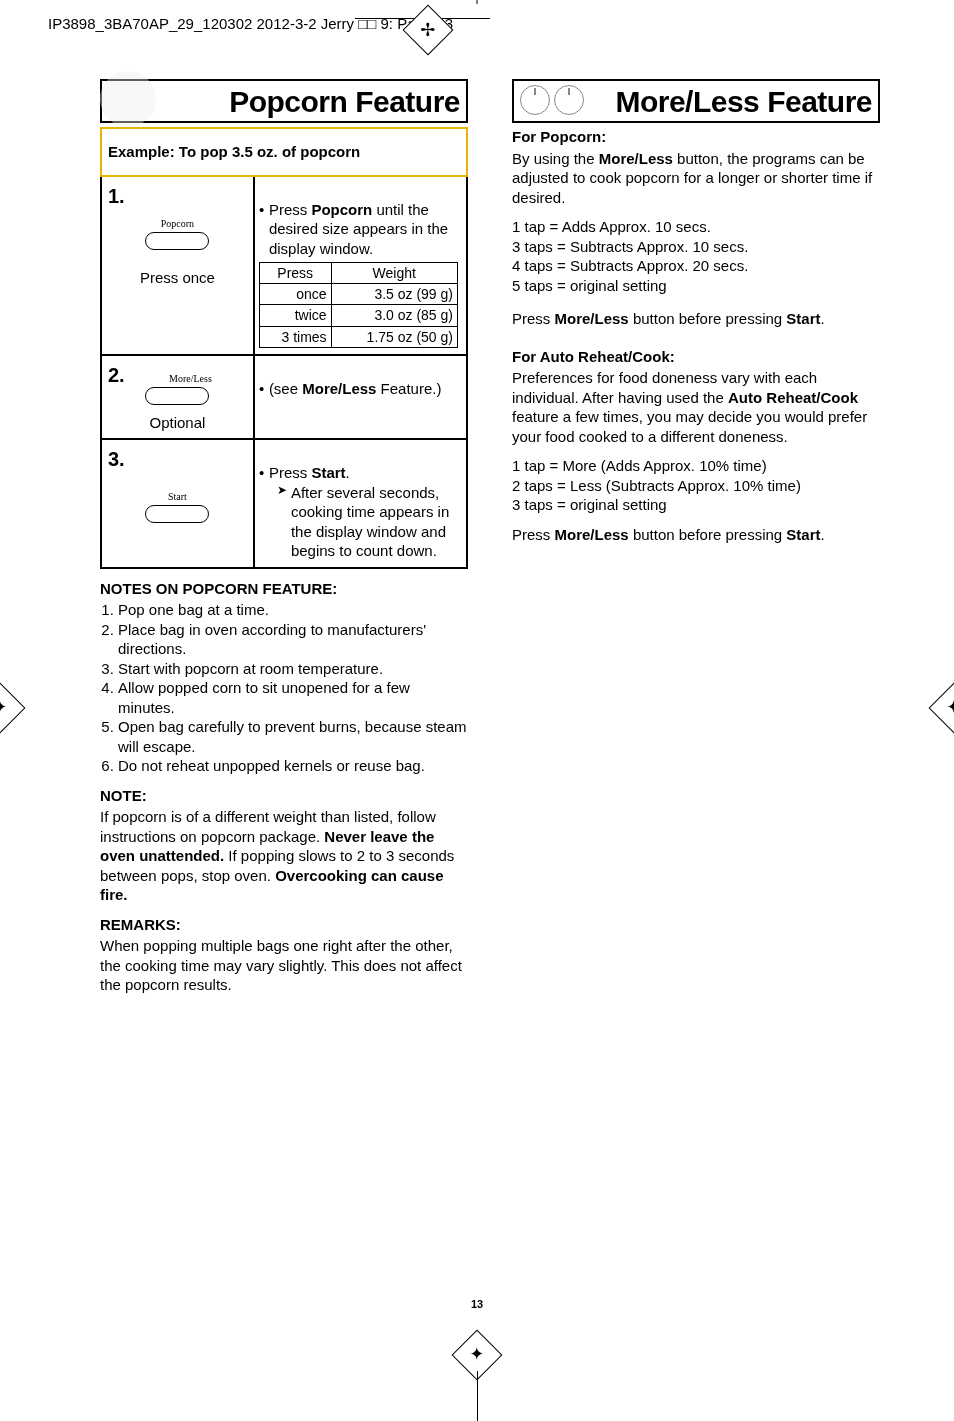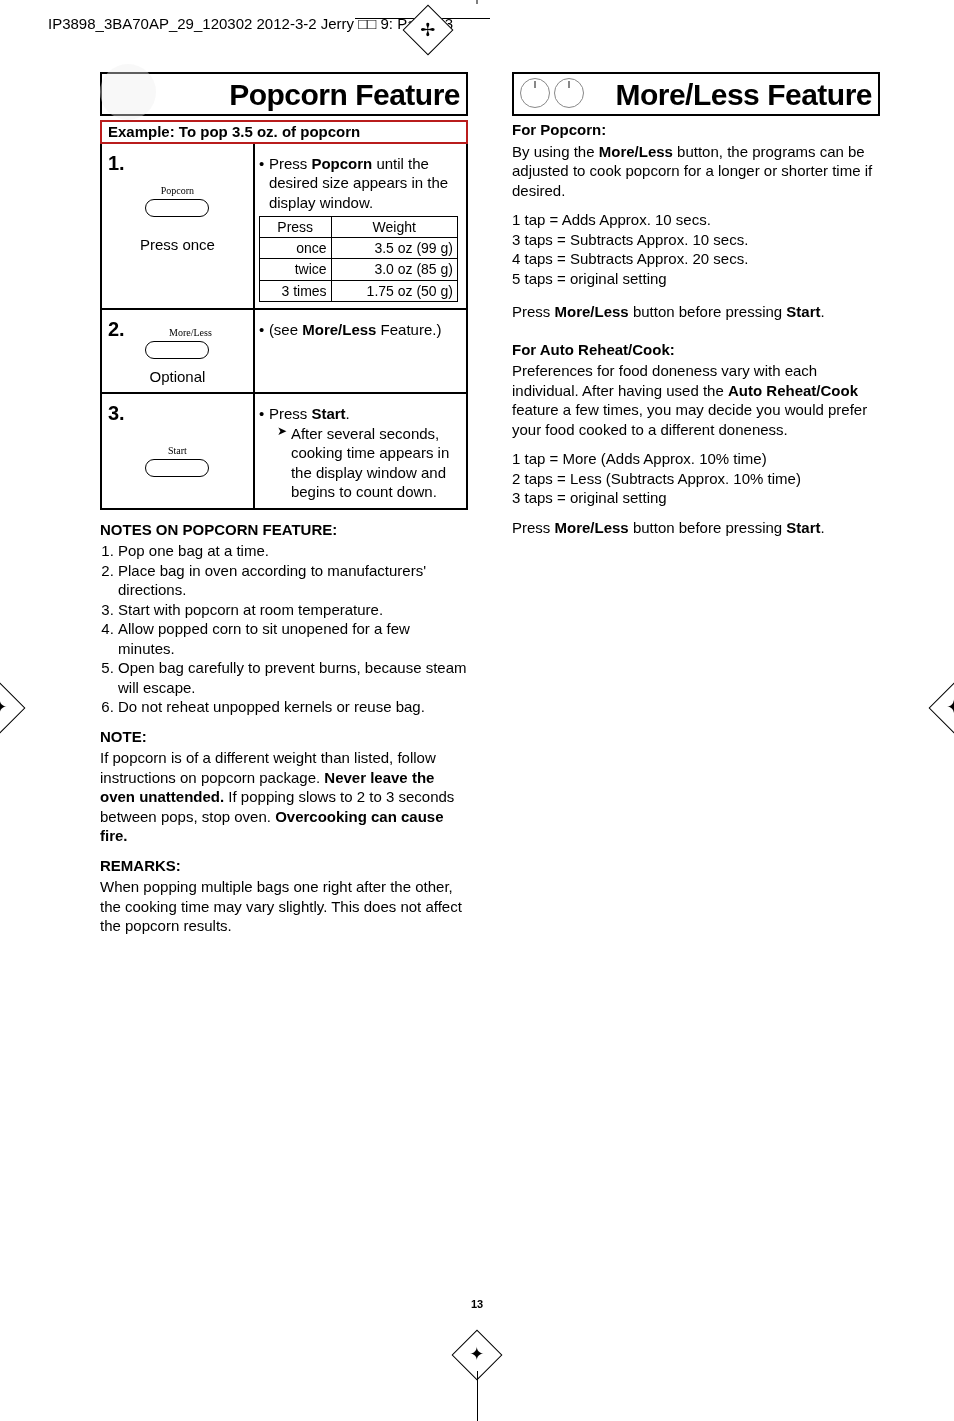--- a/index.html
+++ b/index.html
@@ -40,21 +40,21 @@
   }
   .header-underline {
     position: absolute;
     top: 18px;
     left: 355px;
     width: 135px;
     border-top: 1px solid #000;
   }
   .columns {
     position: absolute;
-    top: 72px;
+    top: 79px;
     left: 100px;
     width: 780px;
     display: flex;
     gap: 44px;
   }
   .col { flex: 1 1 50%; }
   .title-box {
     border: 2.5px solid #000;
     display: flex;
     align-items: center;
@@ -96,44 +96,44 @@
   }
   .dial:before {
     content: "";
     position: absolute;
     top: 2px; left: 50%;
     width: 2px; height: 7px;
     background: #888;
     transform: translateX(-50%);
   }
   .example-row {
-    border: 2px solid #b91c1c;
+    border: 2px solid #eab308;
     font-weight: 700;
-    padding: 0 6px;
+    padding: 13px 6px;
     font-size: 15px;
   }
   .steps {
     border-left: 2px solid #000;
     border-right: 2px solid #000;
     border-bottom: 2px solid #000;
   }
   .step {
     display: flex;
     border-top: 2px solid #000;
   }
   .step:first-child { border-top: none; }
   .step-left {
     width: 42%;
     padding: 6px;
     border-right: 2px solid #000;
     font-size: 15px;
   }
   .step-right {
     width: 58%;
-    padding: 10px 6px 6px 4px;
+    padding: 23px 6px 6px 4px;
     font-size: 15px;
   }
   .step-num { font-size: 20px; font-weight: 700; }
   .btn-shape {
     width: 64px;
     height: 18px;
     border: 1.2px solid #000;
     border-radius: 9px;
     margin: 2px auto 8px;
     display: block;

